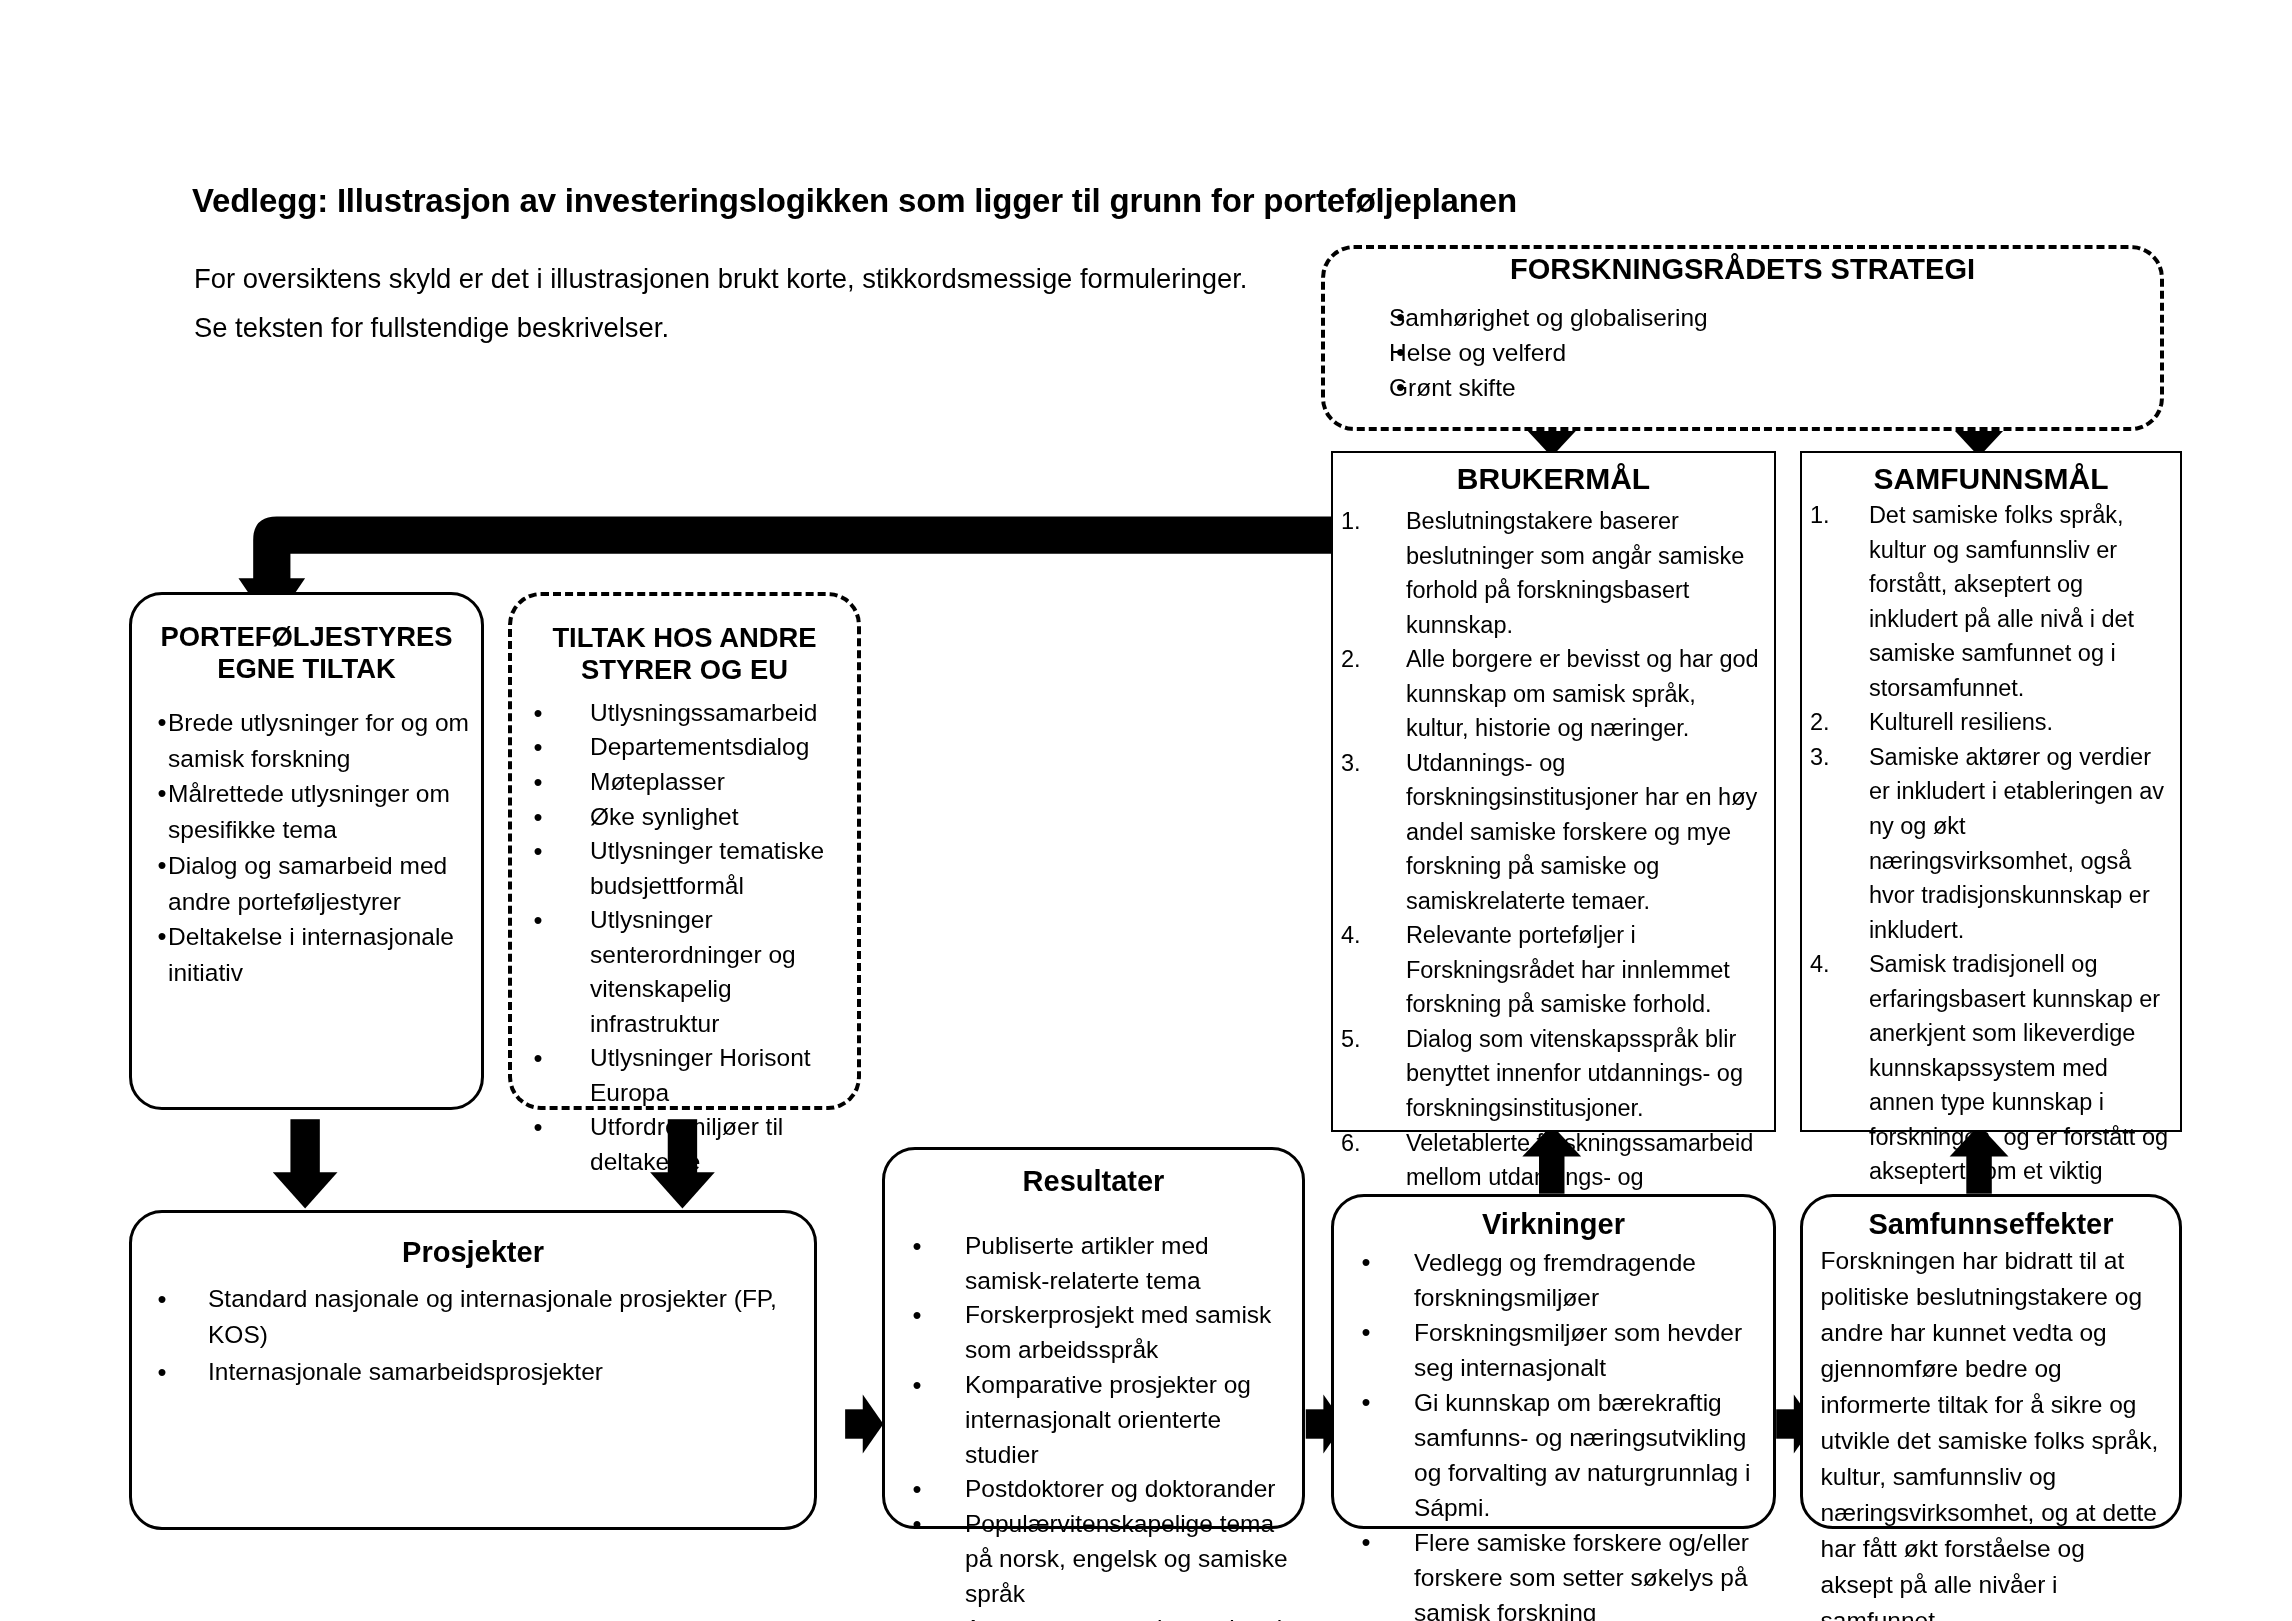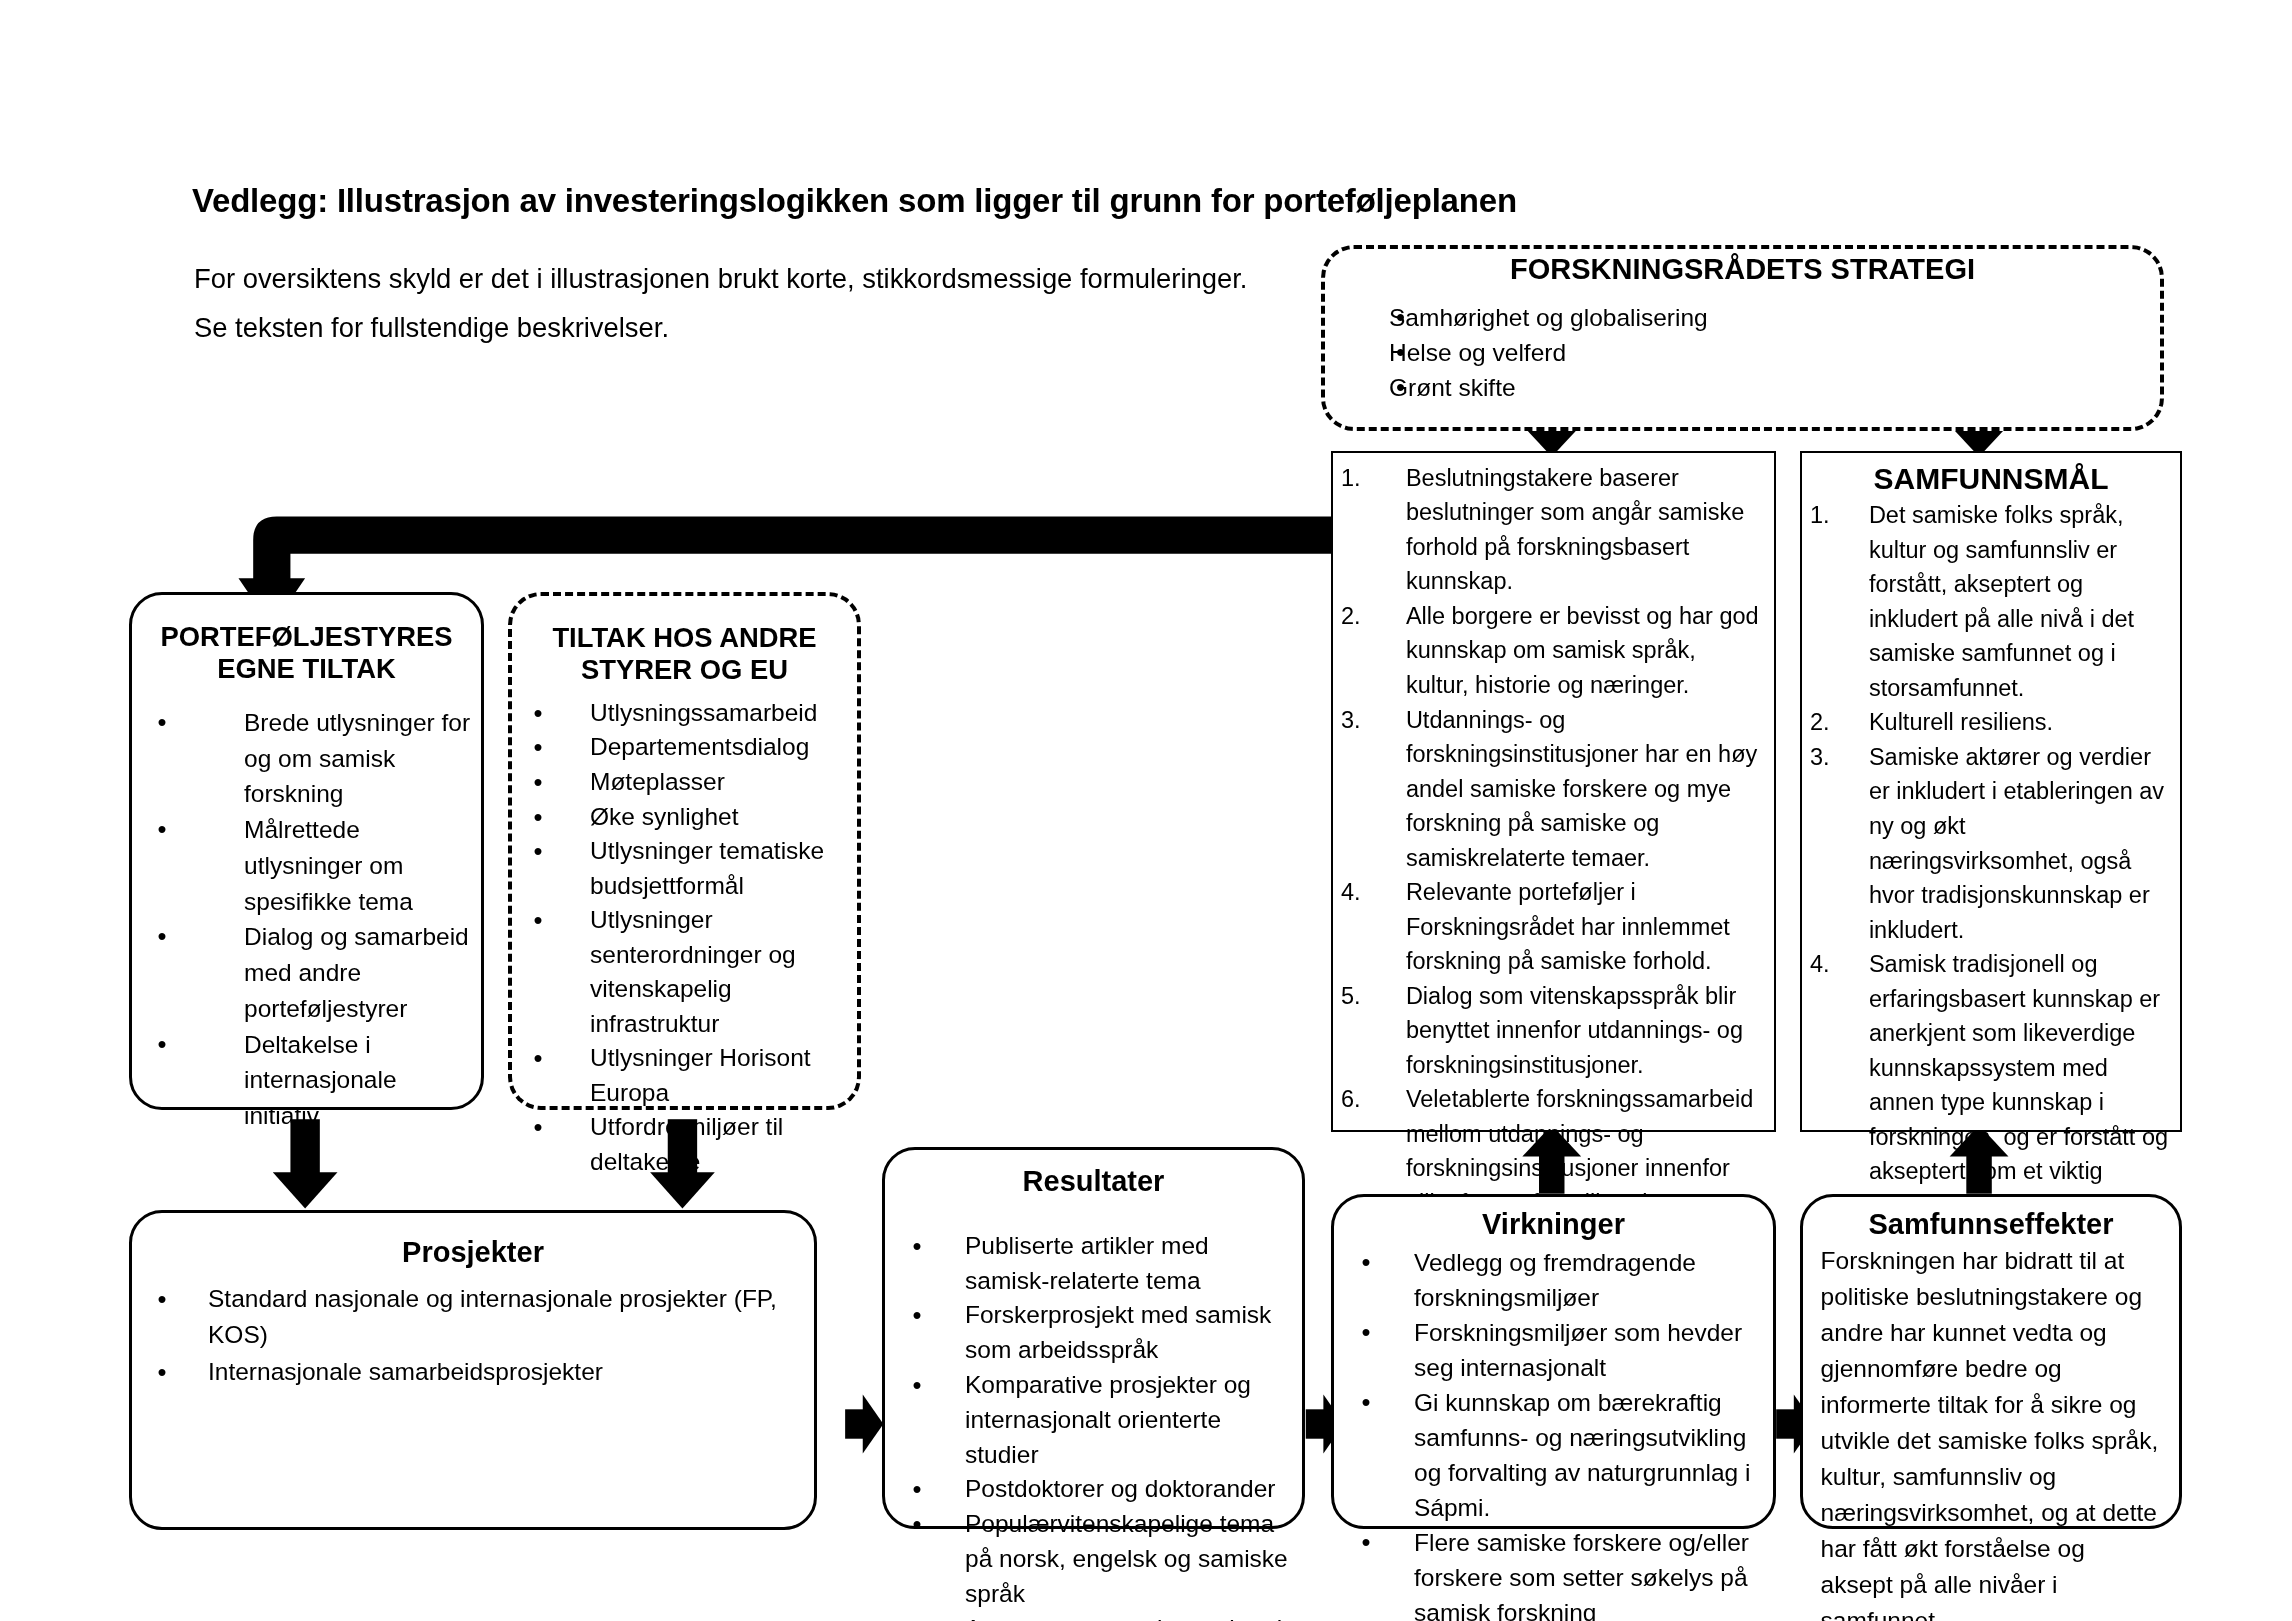--- a/index.html
+++ b/index.html
@@ -118,21 +118,21 @@
   }
   #samfunnsmal-box .box-title { margin-top: 7.8px; font-size: 30px; }
   #samfunnsmal-box ol.nl { margin-top: 2px; font-size: 23.5px; line-height: 1.47; padding: 0 9.8px 0 5.9px; }
   #samfunnsmal-box ol.nl > li { padding-left: 61px; }
 
   #portefoljestyres-box {
     left: 129px; top: 592px; width: 355px; height: 518px;
   }
   #portefoljestyres-box .box-title { margin-top: 25.5px; font-size: 27.4px; }
   #portefoljestyres-box ul.bl { margin-top: 19.6px; font-size: 24.5px; line-height: 1.46; padding-right: 7.8px; }
-  #portefoljestyres-box ul.bl > li { padding-left: 112px; }
+  #portefoljestyres-box ul.bl > li { padding-left: 36px; }
   #portefoljestyres-box ul.bl > li::before { left: 25.5px; }
 
   #tiltak-box {
     left: 508px; top: 592px; width: 353px; height: 518px;
   }
   #tiltak-box .box-title { margin-top: 25.5px; font-size: 27.4px; }
   #tiltak-box ul.bl { margin-top: 9.8px; font-size: 24.5px; line-height: 1.41; padding-right: 5.9px; }
   #tiltak-box ul.bl > li { padding-left: 78px; }
   #tiltak-box ul.bl > li::before { left: 21.6px; }
 
@@ -254,20 +254,21 @@
   <div class="abs box dashed" id="strategi-box">
     <div class="box-title">FORSKNINGSRÅDETS STRATEGI</div>
     <ul class="bl">
       <li>Samhørighet og globalisering</li>
       <li>Helse og velferd</li>
       <li>Grønt skifte</li>
     </ul>
   </div>
 
   <div class="abs box square" id="brukermal-box">
+    <div class="box-title">BRUKERMÅL</div>
     <ol class="nl">
       <li>Beslutningstakere baserer beslutninger som angår samiske forhold på forskningsbasert kunnskap.</li>
       <li>Alle borgere er bevisst og har god kunnskap om samisk språk, kultur, historie og næringer.</li>
       <li>Utdannings- og forskningsinstitusjoner har en høy andel samiske forskere og mye forskning på samiske og samiskrelaterte temaer.</li>
       <li>Relevante porteføljer i Forskningsrådet har innlemmet forskning på samiske forhold.</li>
       <li>Dialog som vitenskapsspråk blir benyttet innenfor utdannings- og forskningsinstitusjoner.</li>
       <li>Veletablerte forskningssamarbeid mellom utdannings- og forskningsinstitusjoner innenfor ulike fag og fagmiljøer i Norge, Norden og internasjonalt.</li>
     </ol>
   </div>
 

